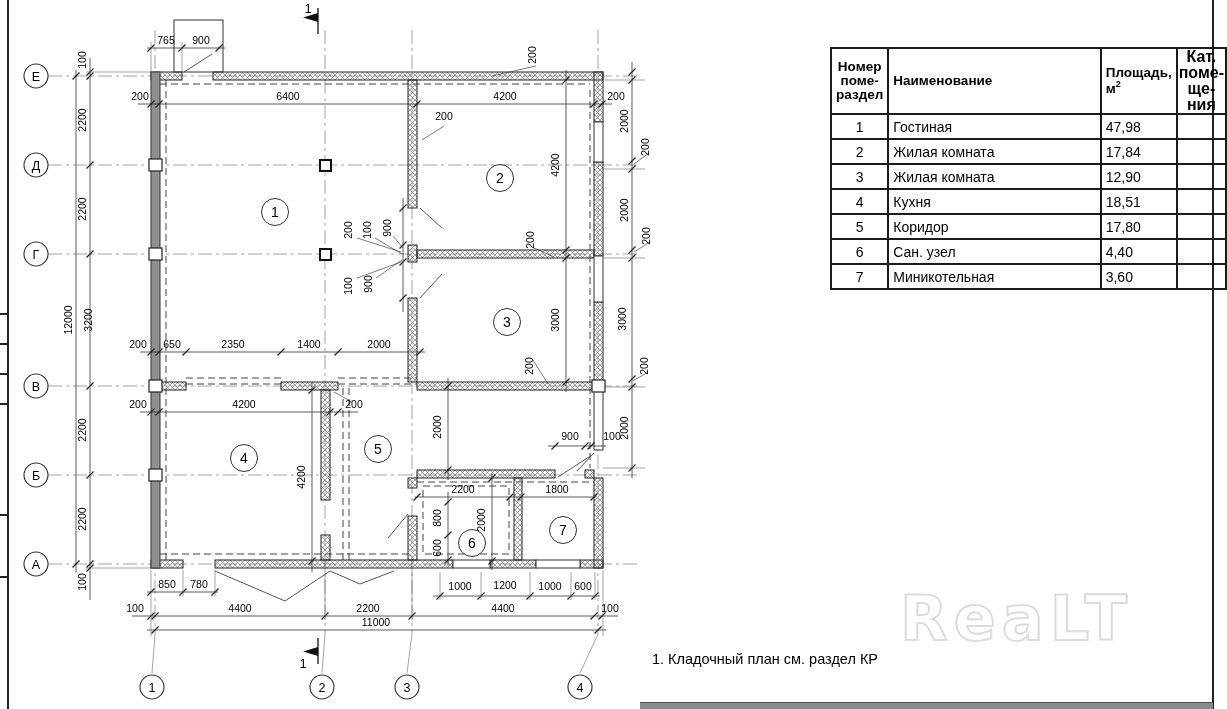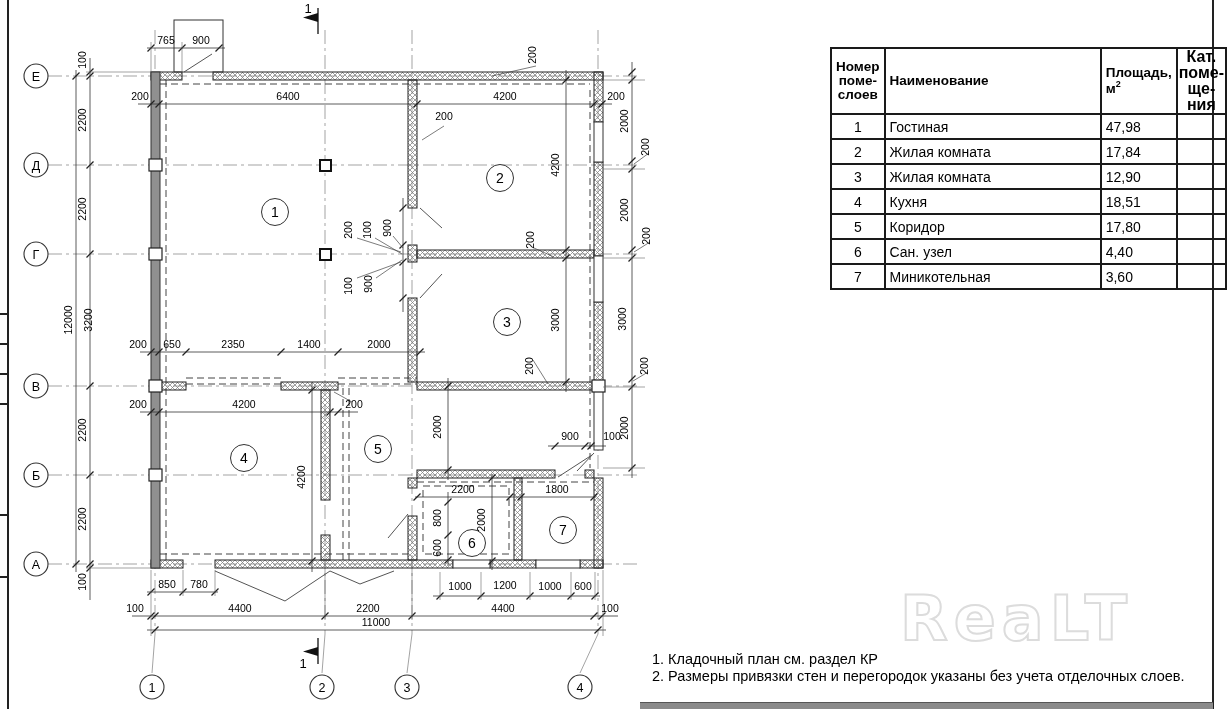--- a/index.html
+++ b/index.html
@@ -361,21 +361,21 @@
         </g>
     </svg>
   </div>
 
   <table id="spec-table">
     <thead>
       <tr>
         <th class="c-num">
           <span>Номер</span><br>
           <span>поме-</span><br>
-          <span>слоев</span>
+          <span>раздел</span>
         </th>
         <th class="c-name">
           <span>Наименование</span>
         </th>
         <th class="c-area">
           <span>Площадь,</span><br>
           <span>м</span><sup>2</sup>
         </th>
         <th class="c-cat">
           <span>Кат.</span><br>
@@ -426,21 +426,20 @@
           <td class="c-num">7</td>
           <td class="c-name">Миникотельная</td>
           <td class="c-area">3,60</td>
           <td class="c-cat"></td>
         </tr>
       </tbody>
   </table>
 
   <div id="notes">
     <div>1. Кладочный план см. раздел КР</div>
-    <div>2. Размеры привязки стен и перегородок указаны без учета отделочных слоев.</div>
   </div>
 
   <svg id="watermark" viewBox="0 0 320 85" xmlns="http://www.w3.org/2000/svg">
     <text id="wm-text" x="5" y="65" font-family="DejaVu Sans, sans-serif" font-size="62" font-weight="bold" letter-spacing="6" fill="#ffffff" stroke="#dcdcdc" stroke-width="2">ReaLT</text>
   </svg>
 <div class="frame-tick" style="top: 313px;"></div>
     <div class="frame-tick" style="top: 343px;"></div>
     <div class="frame-tick" style="top: 373px;"></div>
     <div class="frame-tick" style="top: 403px;"></div>
     <div class="frame-tick" style="top: 514px;"></div>

